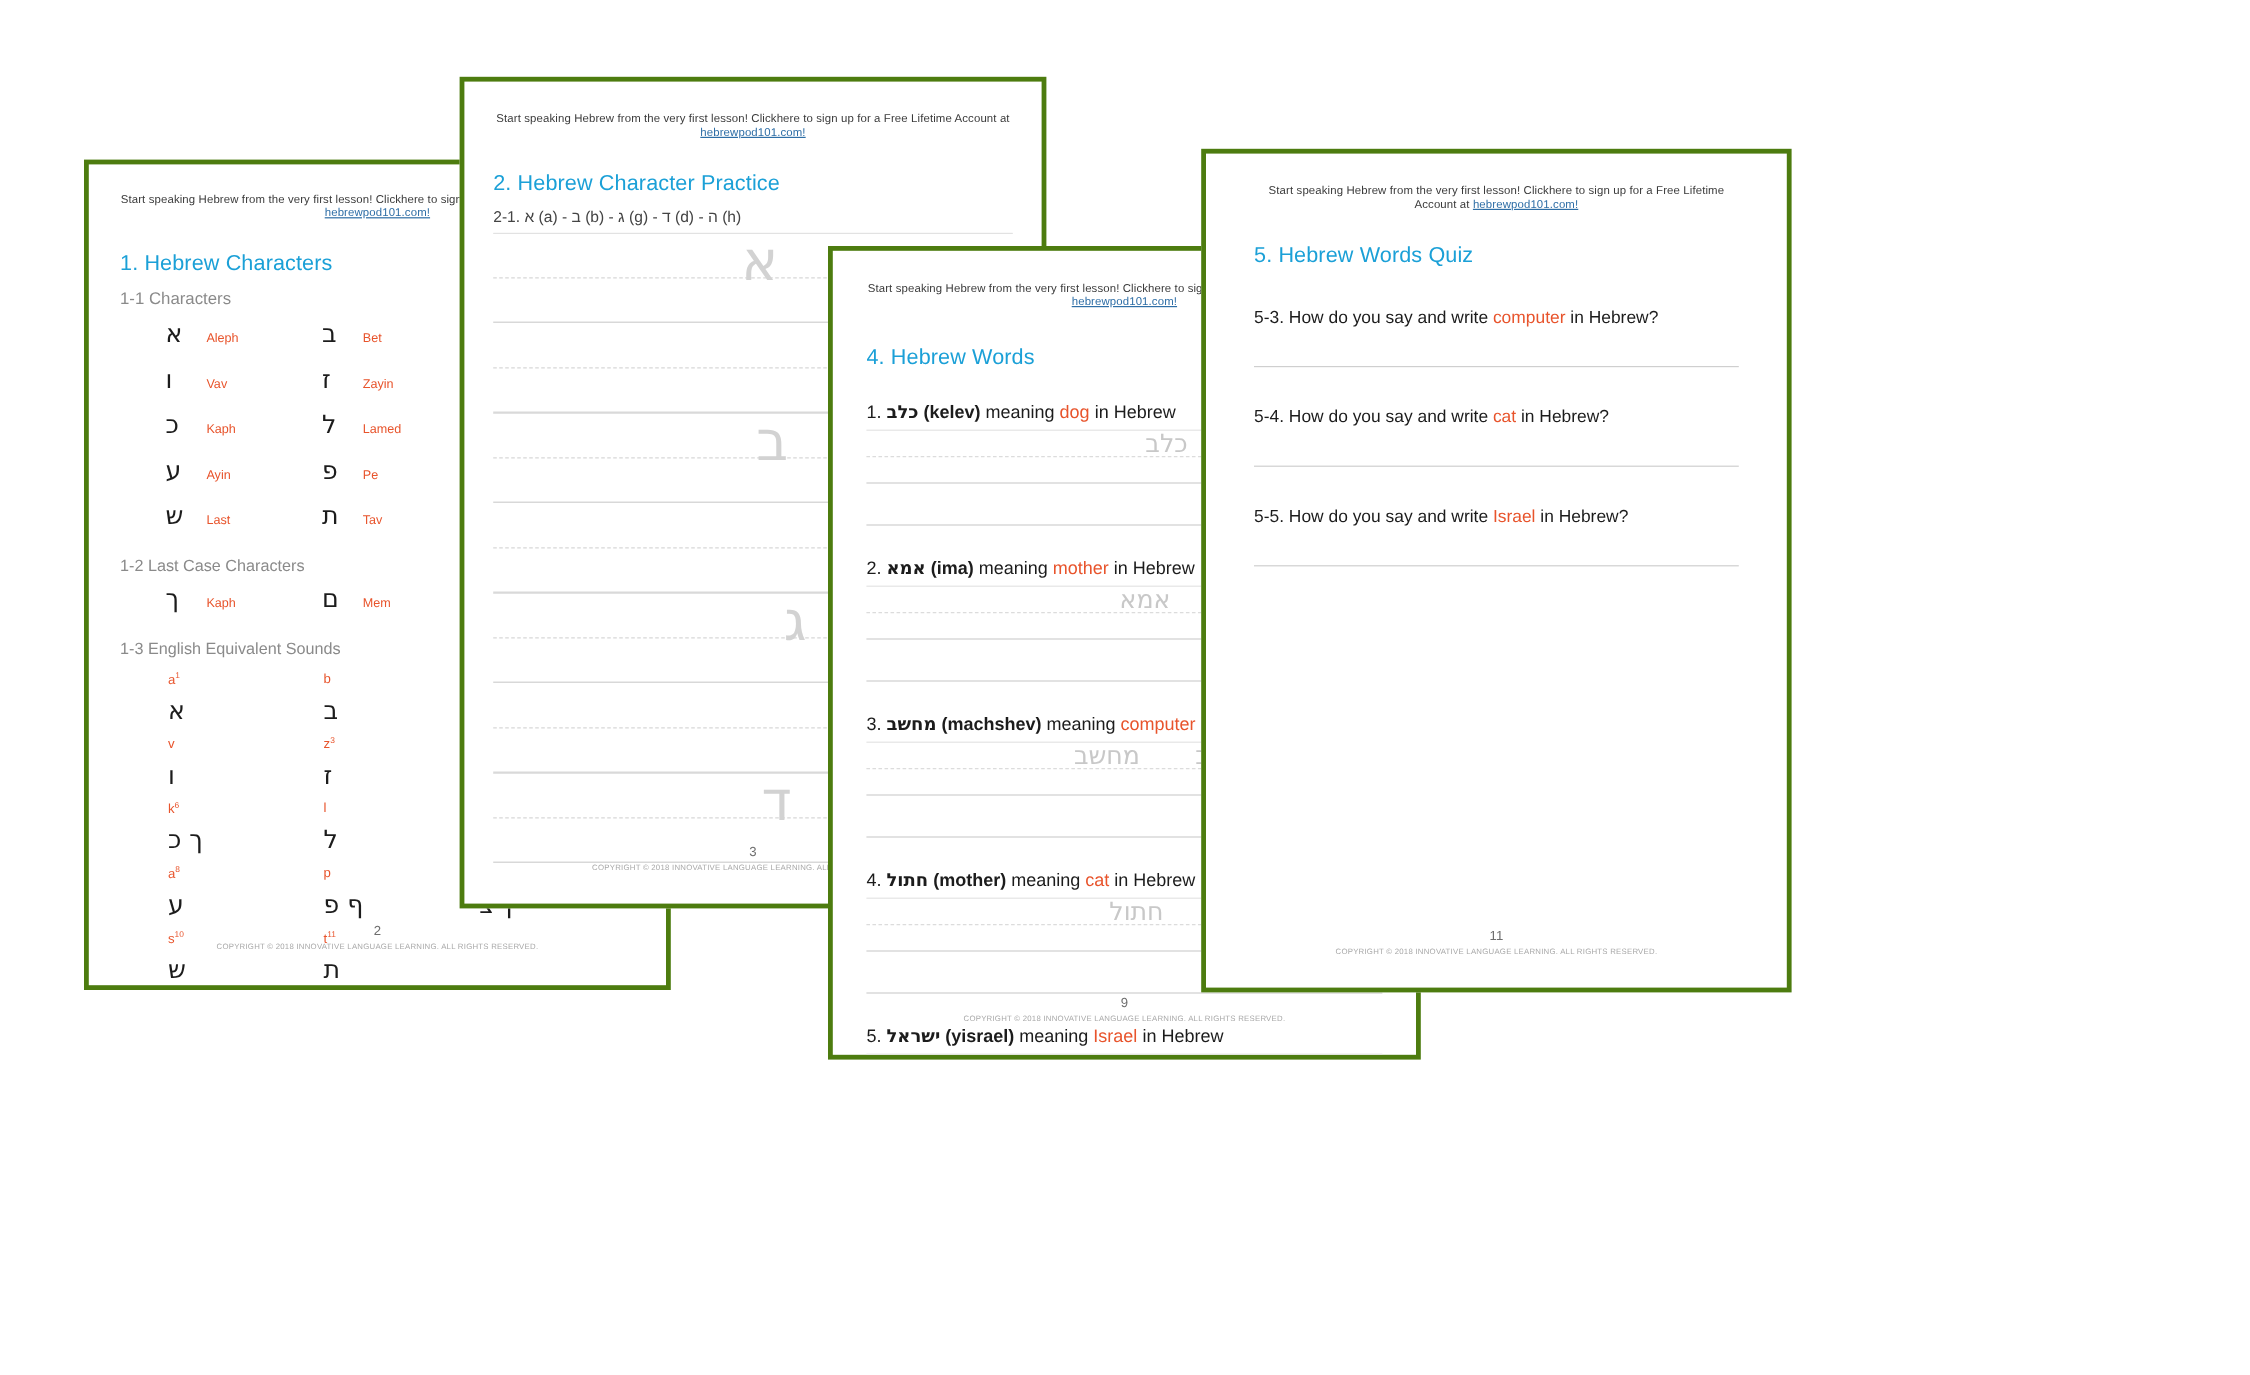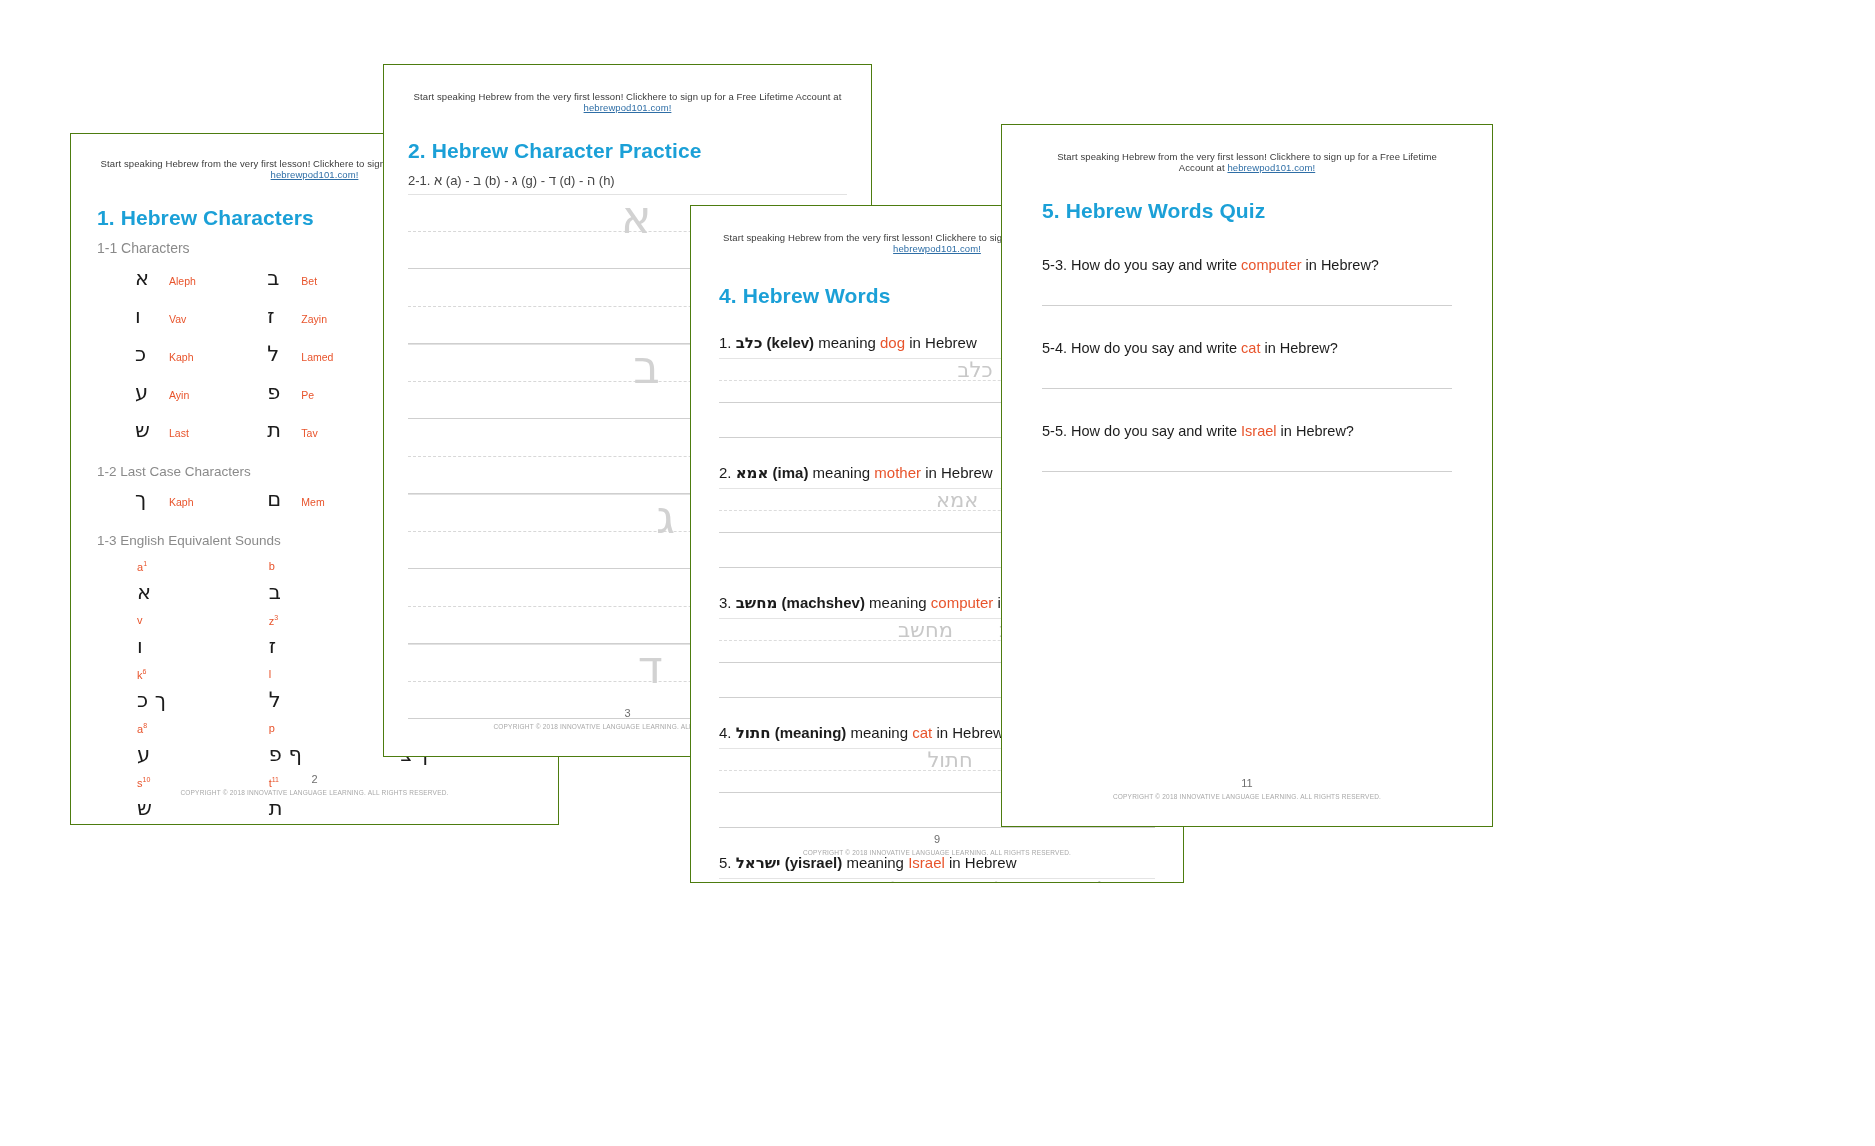--- a/index.html
+++ b/index.html
@@ -12,38 +12,38 @@
     font-family: "Liberation Sans", sans-serif;
   }
   .stage {
     position: relative;
     width: 1875px;
     height: 1146px;
   }
   .page {
     position: absolute;
     background: #ffffff;
-    border: 1px solid #4d7c0f;
+    border: 4px solid #4d7c0f;
     box-sizing: border-box;
     overflow: hidden;
   }
   .header-line {
     text-align: center;
     font-size: 9.5px;
     color: #3a3a3a;
     letter-spacing: 0.1px;
   }
   .header-line a {
     color: #2e6ea6;
     text-decoration: underline;
   }
   .page-title {
     color: #1ba0d7;
-    font-size: 21px;
-    font-weight: bold;
+    font-size: 18px;
+    font-weight: normal;
     letter-spacing: 0.1px;
   }
   .sub-title {
     color: #8a8a8a;
     font-size: 14px;
     font-weight: normal;
   }
   .footer-num {
     text-align: center;
     font-size: 11px;
@@ -403,21 +403,21 @@
               <div class="mid"></div>
               <div class="ghosts">
                 <span>מחשב</span>
                 <span>מחשב</span>
                 <span class="g1">מחשב</span>
               </div>
             </div>
             <div class="word-blank"></div>
           </div>
           <div class="word-item">
-            <div class="word-line"><span>4.</span> <span class="heb">חתול</span> <span class="rom">(meaning)</span> <span>meaning</span> <span class="en">cat</span> <span>in Hebrew</span></div>
+            <div class="word-line"><span>4.</span> <span class="heb">חתול</span> <span class="rom">(mother)</span> <span>meaning</span> <span class="en">cat</span> <span>in Hebrew</span></div>
             <div class="word-trace">
               <div class="topline"></div>
               <div class="mid"></div>
               <div class="ghosts">
                 <span>חתול</span>
                 <span>חתול</span>
                 <span class="g1">חתול</span>
               </div>
             </div>
             <div class="word-blank"></div>

